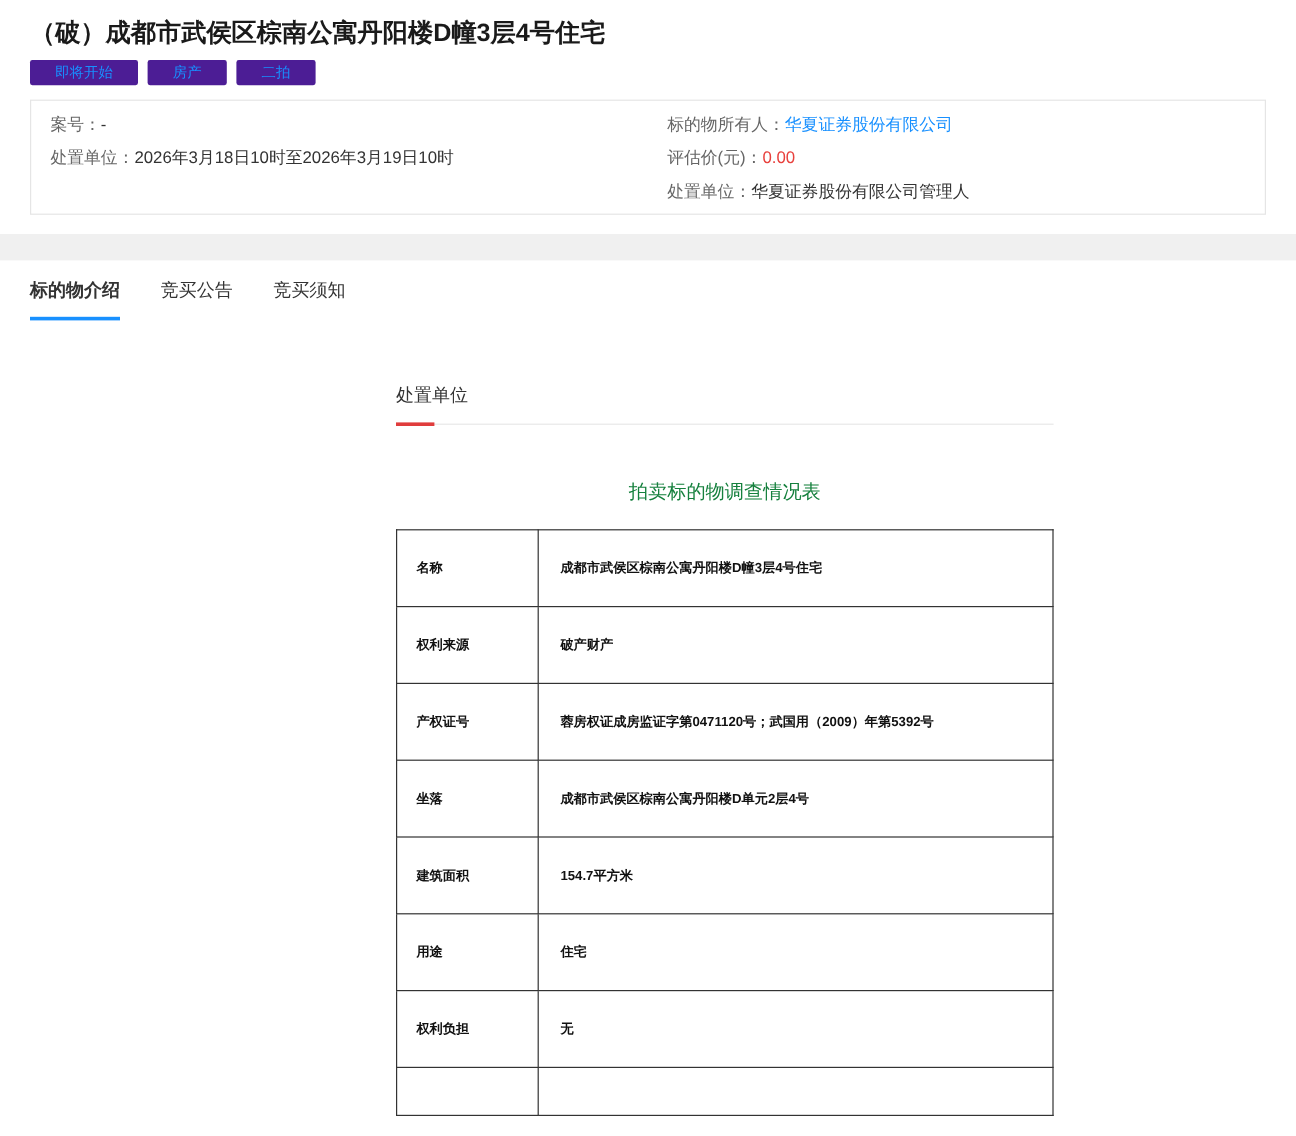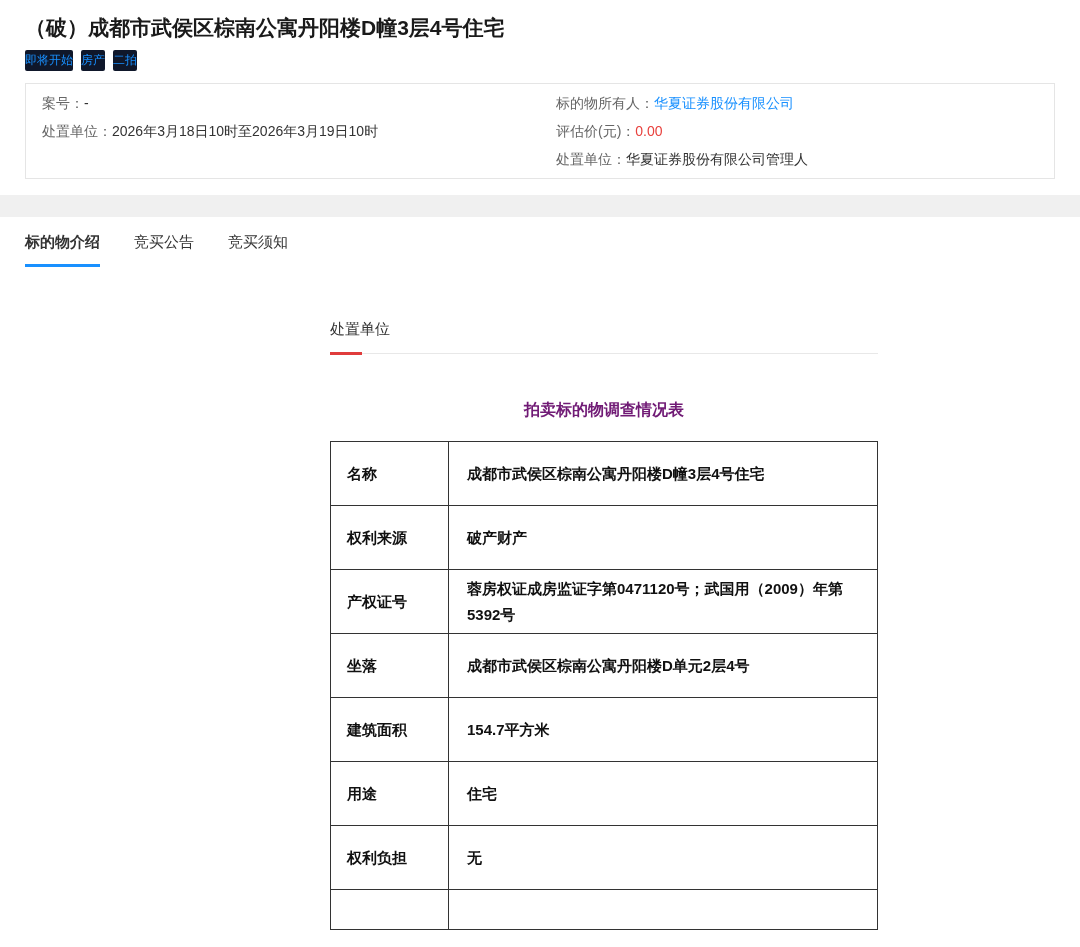--- a/index.html
+++ b/index.html
@@ -18,22 +18,22 @@
     font-weight: bold;
     color: #1a1a1a;
     line-height: 24px;
   }
   .badges { margin-top: 10px; display: flex; gap: 8px; }
   .badge {
     display: inline-block;
     font-size: 12px;
     line-height: 15px;
     color: #1890ff;
-    background: #0f172a;
-    padding: 3px 0;
+    background: #4c1d95;
+    padding: 3px 21px;
     border-radius: 2px;
   }
 
   
   .summary-box {
     margin: 12px 25px 16px 25px;
     border: 1px solid #e5e5e5;
     display: flex;
     padding: 9px 0;
   }
@@ -89,33 +89,33 @@
     position: absolute;
     left: 0; bottom: -2px;
     width: 32px; height: 3px;
     background: #e03c3c;
   }
 
   .table-title {
     margin-top: 46px;
     text-align: center;
     font-size: 16px;
-    font-weight: bold;
-    color: #701a75;
+    font-weight: normal;
+    color: #15803d;
   }
 
   table.survey {
     margin-top: 20px;
     width: 548px;
     border-collapse: collapse;
   }
   table.survey td {
     border: 1px solid #333;
     height: 64px;
-    font-size: 15px;
+    font-size: 11px;
     font-weight: bold;
     color: #111;
     vertical-align: middle;
     line-height: 26px;
   }
   td.cell-key { width: 118px; padding-left: 16px; }
   td.cell-val { padding-left: 18px; padding-right: 14px; }
   tr.partial td { height: 40px; }
 </style>
 </head>

